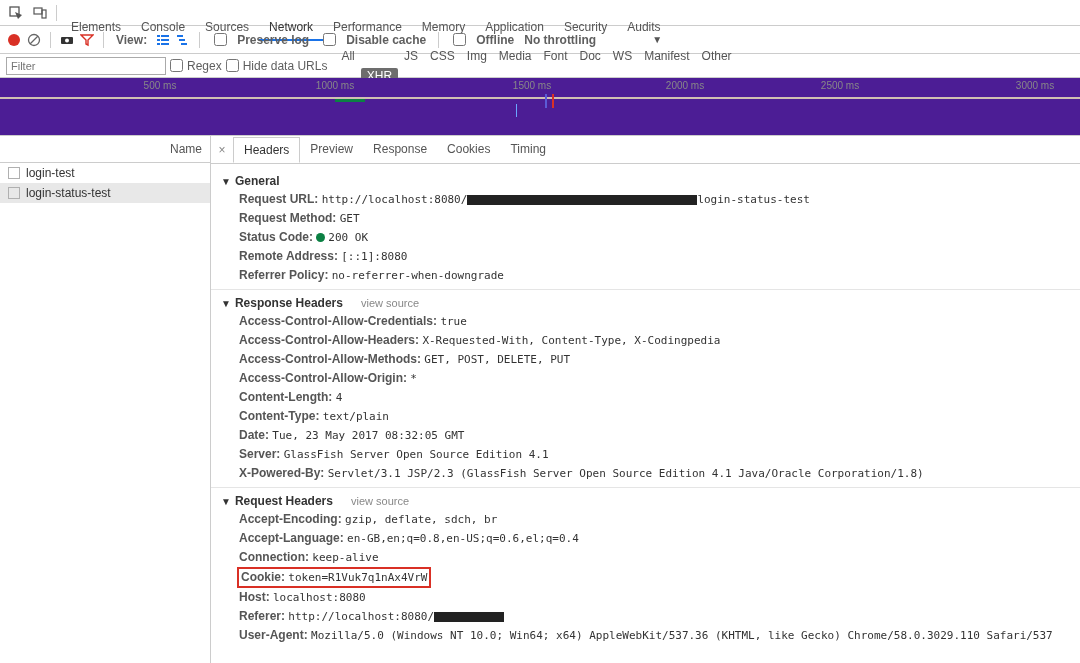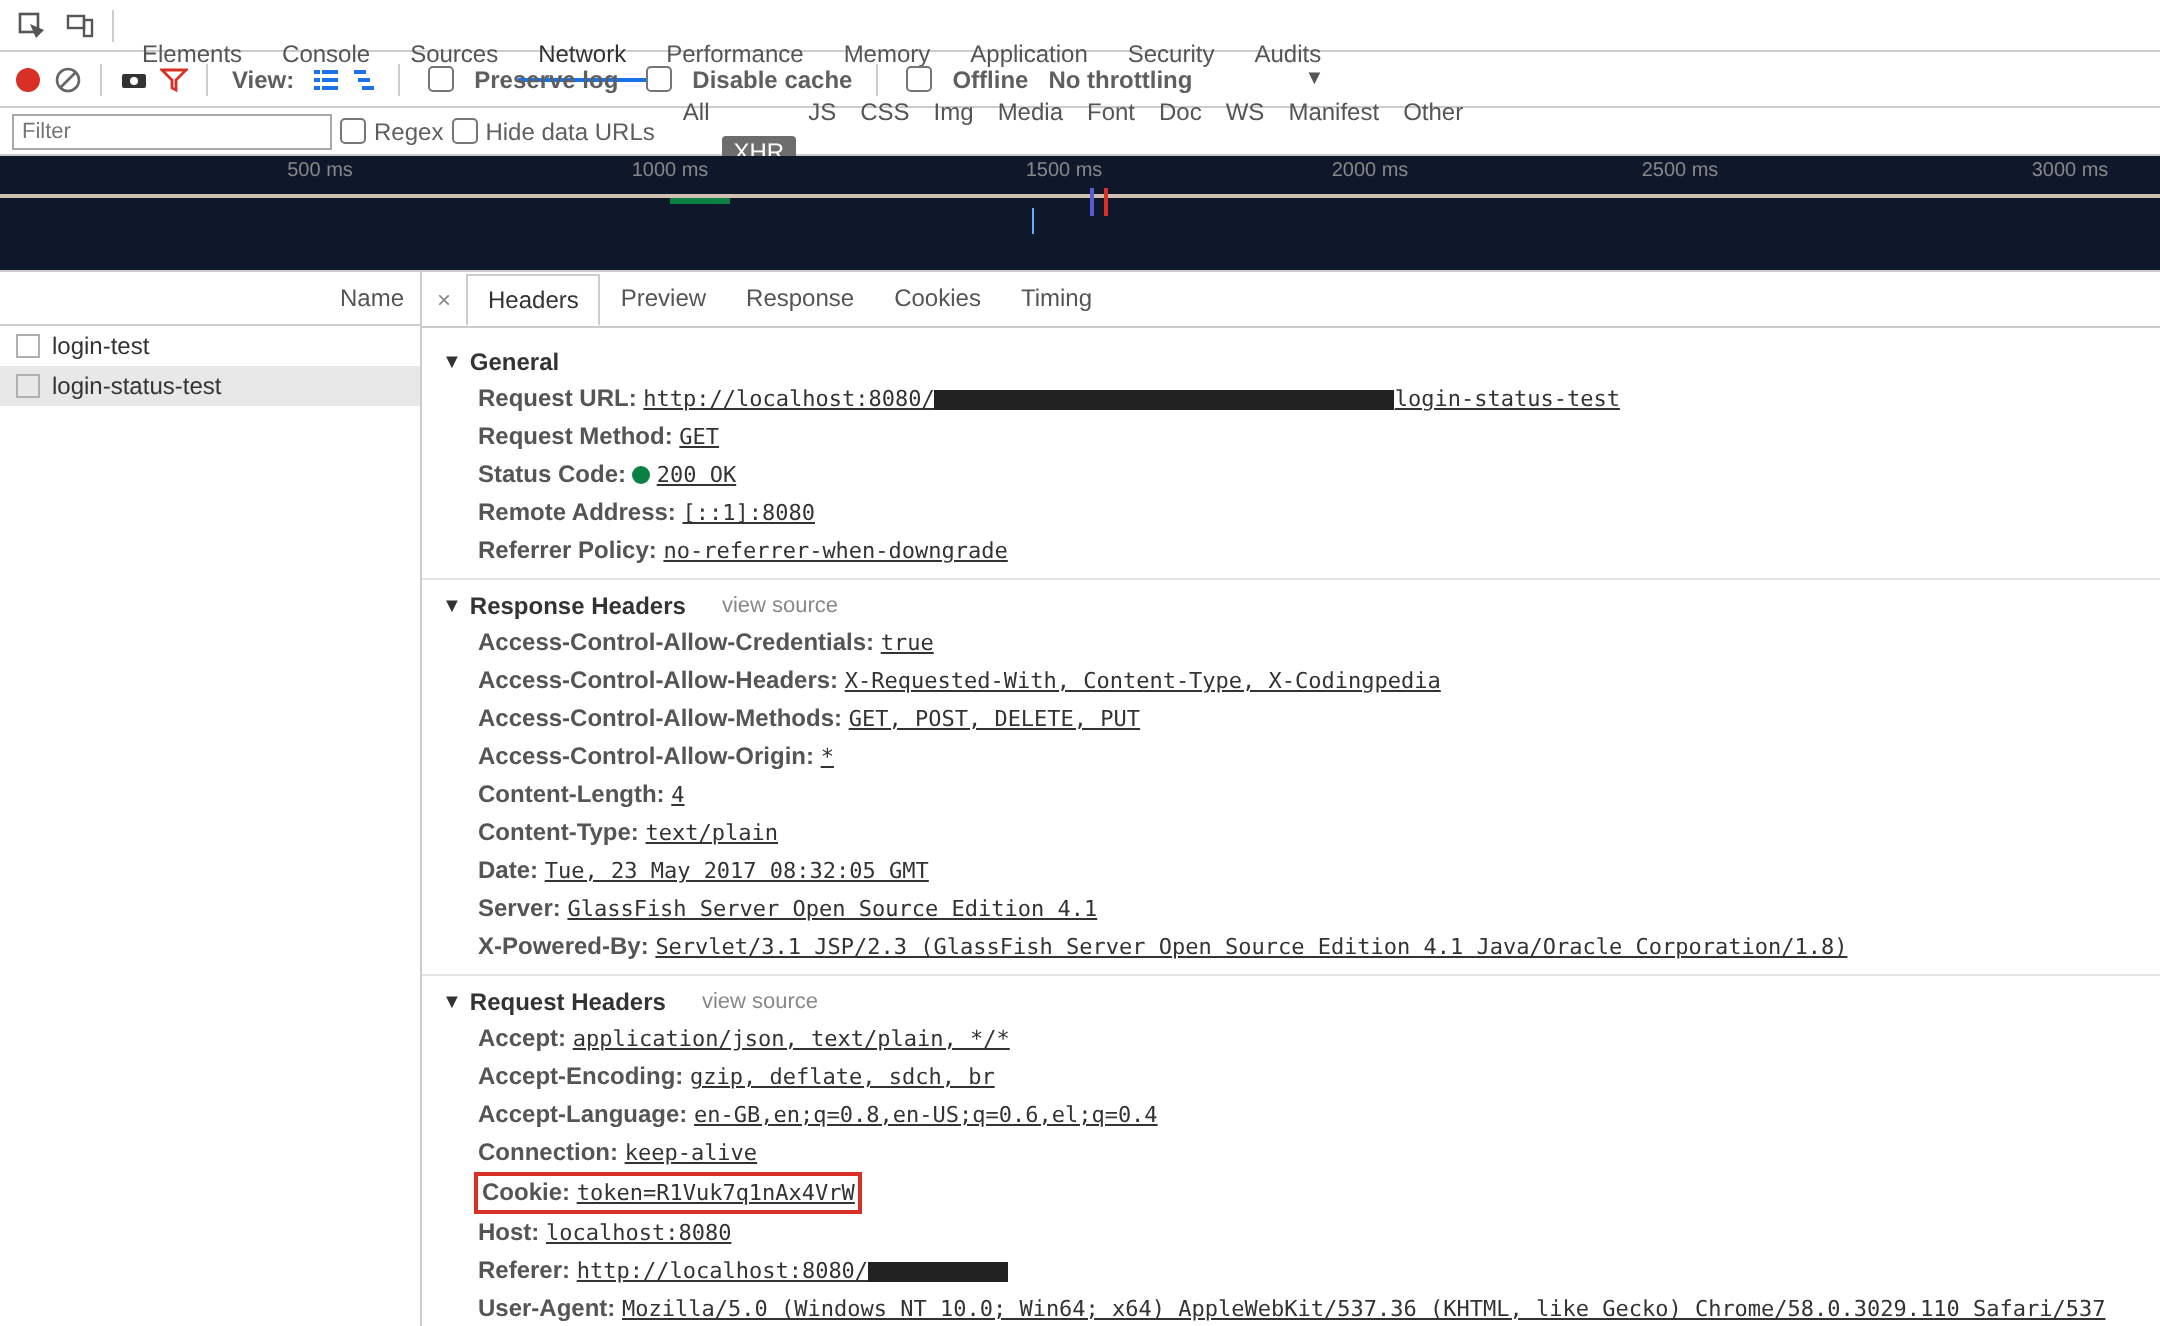--- a/index.html
+++ b/index.html
@@ -18,21 +18,21 @@
 .toolbar .lbl { color:#5f5f5f; margin:12px 4px;font-weight:bold; }
 .toolbar input[type="checkbox"] { margin:0 2px 0 6px; vertical-align: middle; }
 .toolbar .caret { font-size:10px; color:#555; }
 
 .filterbar { display:flex; align-items:center; height:24px; padding:2px 6px; border-bottom:1px solid #ccc; gap:4px; }
 .filterbar .filter-input { width:160px; height:18px; border:1px solid #aaa; font-size:11px; padding:0 4px; color:#888; }
 .filterbar .lbl { color:#5f5f5f; }
 .filterbar .pill { padding:1px 6px; color:#555; cursor:pointer; }
 .filterbar .pill.active { background:#6d6d6d; color:#fff; border-radius:2px;margin-top:20px; }
 
-.timeline { height:58px; border-bottom:1px solid #ccc; position:relative; background:#0f172a; }
+.timeline { height:58px; border-bottom:1px solid #ccc; position:relative; background:#4c1d95; }
 .timeline .tick { position:absolute; top:2px; font-size:10px; color:#888; transform:translateX(-50%); }
 .timeline .track { position:absolute; top:19px; left:0; right:0; height:2px; background:#d1c0b2; }
 .timeline .mark { position:absolute; top:16px; width:2px; height:14px; }
 
 .main { display:flex; height: calc(663px - 26px - 28px - 24px - 58px); }
 .names { width:211px; border-right:1px solid #ccc; }
 .names .hdr { padding:6px 8px; color:#555; border-bottom:1px solid #ccc;text-align:right; }
 .names .row { display:flex; align-items:center; padding:3px 8px; gap:6px; cursor:pointer; }
 .names .row.sel { background:#e8e8e8; }
 .names .row .fav { width:12px; height:12px; border:1px solid #b0b0b0; }
@@ -44,21 +44,21 @@
 .dtabs .dtab.active { border:1px solid #ccc; border-bottom:1px solid #fff; margin-bottom:-1px; background:#fff; color:#333; }
 
 .content { flex:1; overflow-y:auto; overflow-x:hidden; padding:4px 0 80px 0; }
 .section { border-top:1px solid #e5e5e5; padding:4px 0; }
 .section:first-child { border-top:none; }
 .section-title { display:flex; align-items:center; padding:2px 10px; font-weight:700; color:#333; cursor:pointer; }
 .section-title .tri { font-size:10px; margin-right:4px; }
 .section-title .vs { font-weight:400; color:#888; margin-left:18px; font-size:11px; cursor:pointer; }
 .kv { padding:1px 10px 1px 28px; line-height:17px; }
 .kv .k { font-weight:700; color:#555; }
-.kv .v { font-family: Consolas, Menlo, monospace; color:#333; font-size:11px;text-decoration:underline; }
+.kv .v { font-family: Consolas, Menlo, monospace; color:#333; font-size:11px; }
 .status-dot { display:inline-block; width:9px; height:9px; border-radius:50%; background:#0b8043; vertical-align:middle; margin:0 3px 1px 0; }
 .redact { display:inline-block; background:#222; height:10px; vertical-align:middle; }
 .cookie-box { border:2px solid #d93025; display:inline-block; padding:0 2px; margin:-1px -2px; }
 
 svg { display:block; }
 </style>
 </head>
 <body>
 
 <div class="top-tabs">
@@ -235,21 +235,20 @@
             <div class="kv"><span class="k">X-Powered-By: </span><span class="v">Servlet/3.1 JSP/2.3 (GlassFish Server Open Source Edition  4.1  Java/Oracle Corporation/1.8)</span></div>
           </div>
       </div>
       <div class="section">
         <div class="section-title">
             <span class="tri">▼</span>
             <span>Request Headers</span>
             <span class="vs">view source</span>
           </div>
         <div id="request-items">
-            <div class="kv"><span class="k">Accept: </span><span class="v">application/json, text/plain, */*</span></div>
             <div class="kv"><span class="k">Accept-Encoding: </span><span class="v">gzip, deflate, sdch, br</span></div>
             <div class="kv"><span class="k">Accept-Language: </span><span class="v">en-GB,en;q=0.8,en-US;q=0.6,el;q=0.4</span></div>
             <div class="kv"><span class="k">Connection: </span><span class="v">keep-alive</span></div>
             <div class="kv"><span class="cookie-box"><span class="k">Cookie: </span><span class="v">token=R1Vuk7q1nAx4VrW</span></span></div>
             <div class="kv"><span class="k">Host: </span><span class="v">localhost:8080</span></div>
             <div class="kv"><span class="k">Referer: </span><span class="v">http://localhost:8080/</span><span class="redact" style="width: 70px;"></span></div>
             <div class="kv"><span class="k">User-Agent: </span><span class="v">Mozilla/5.0 (Windows NT 10.0; Win64; x64) AppleWebKit/537.36 (KHTML, like Gecko) Chrome/58.0.3029.110 Safari/537</span></div>
           </div>
       </div>
     </div>

